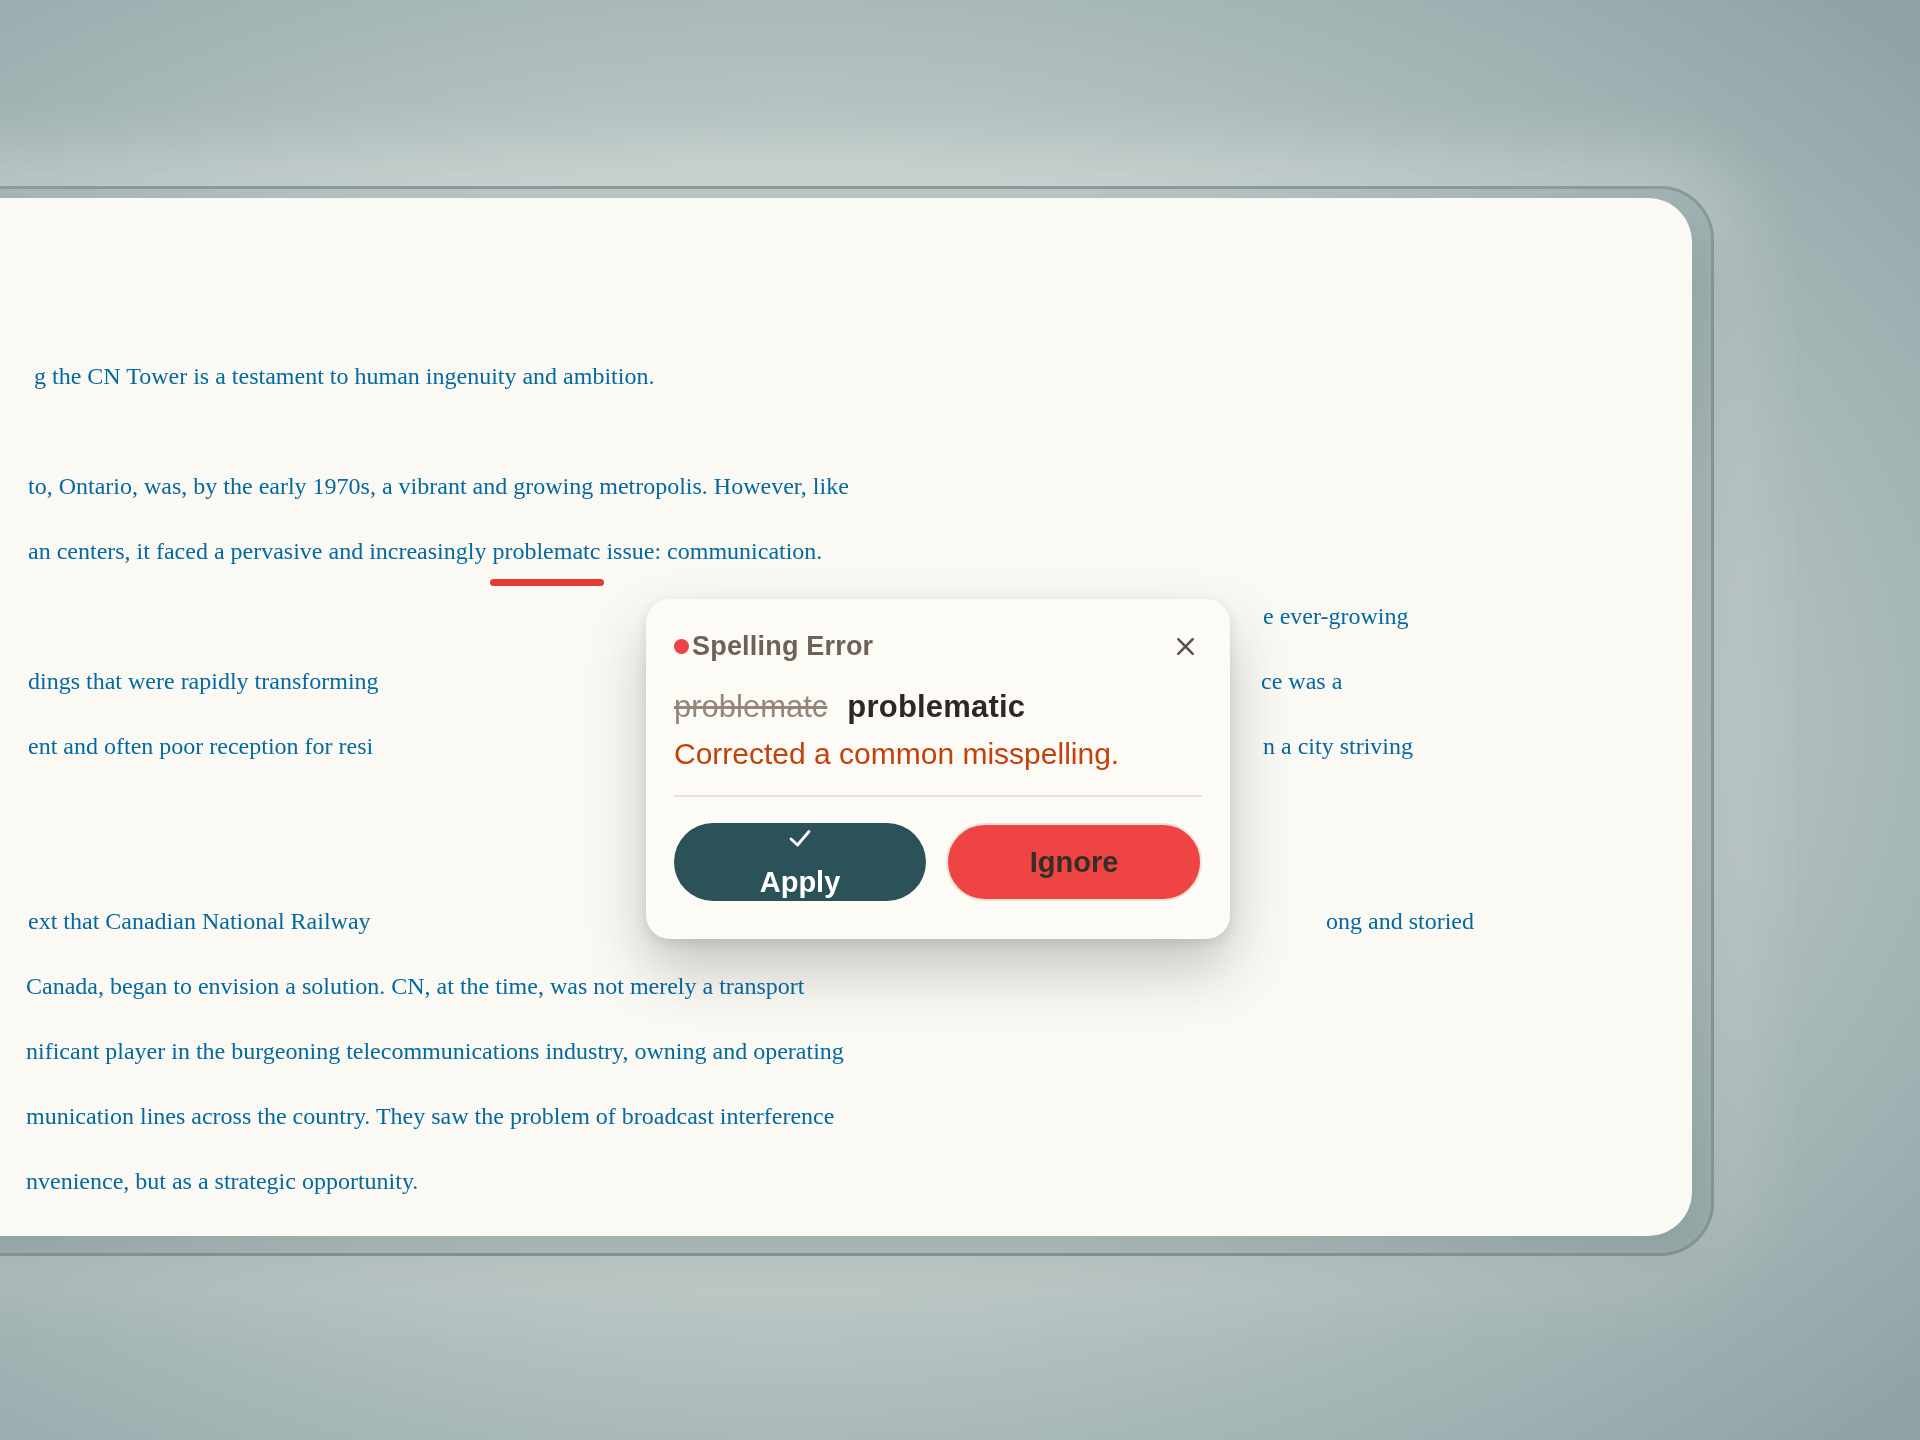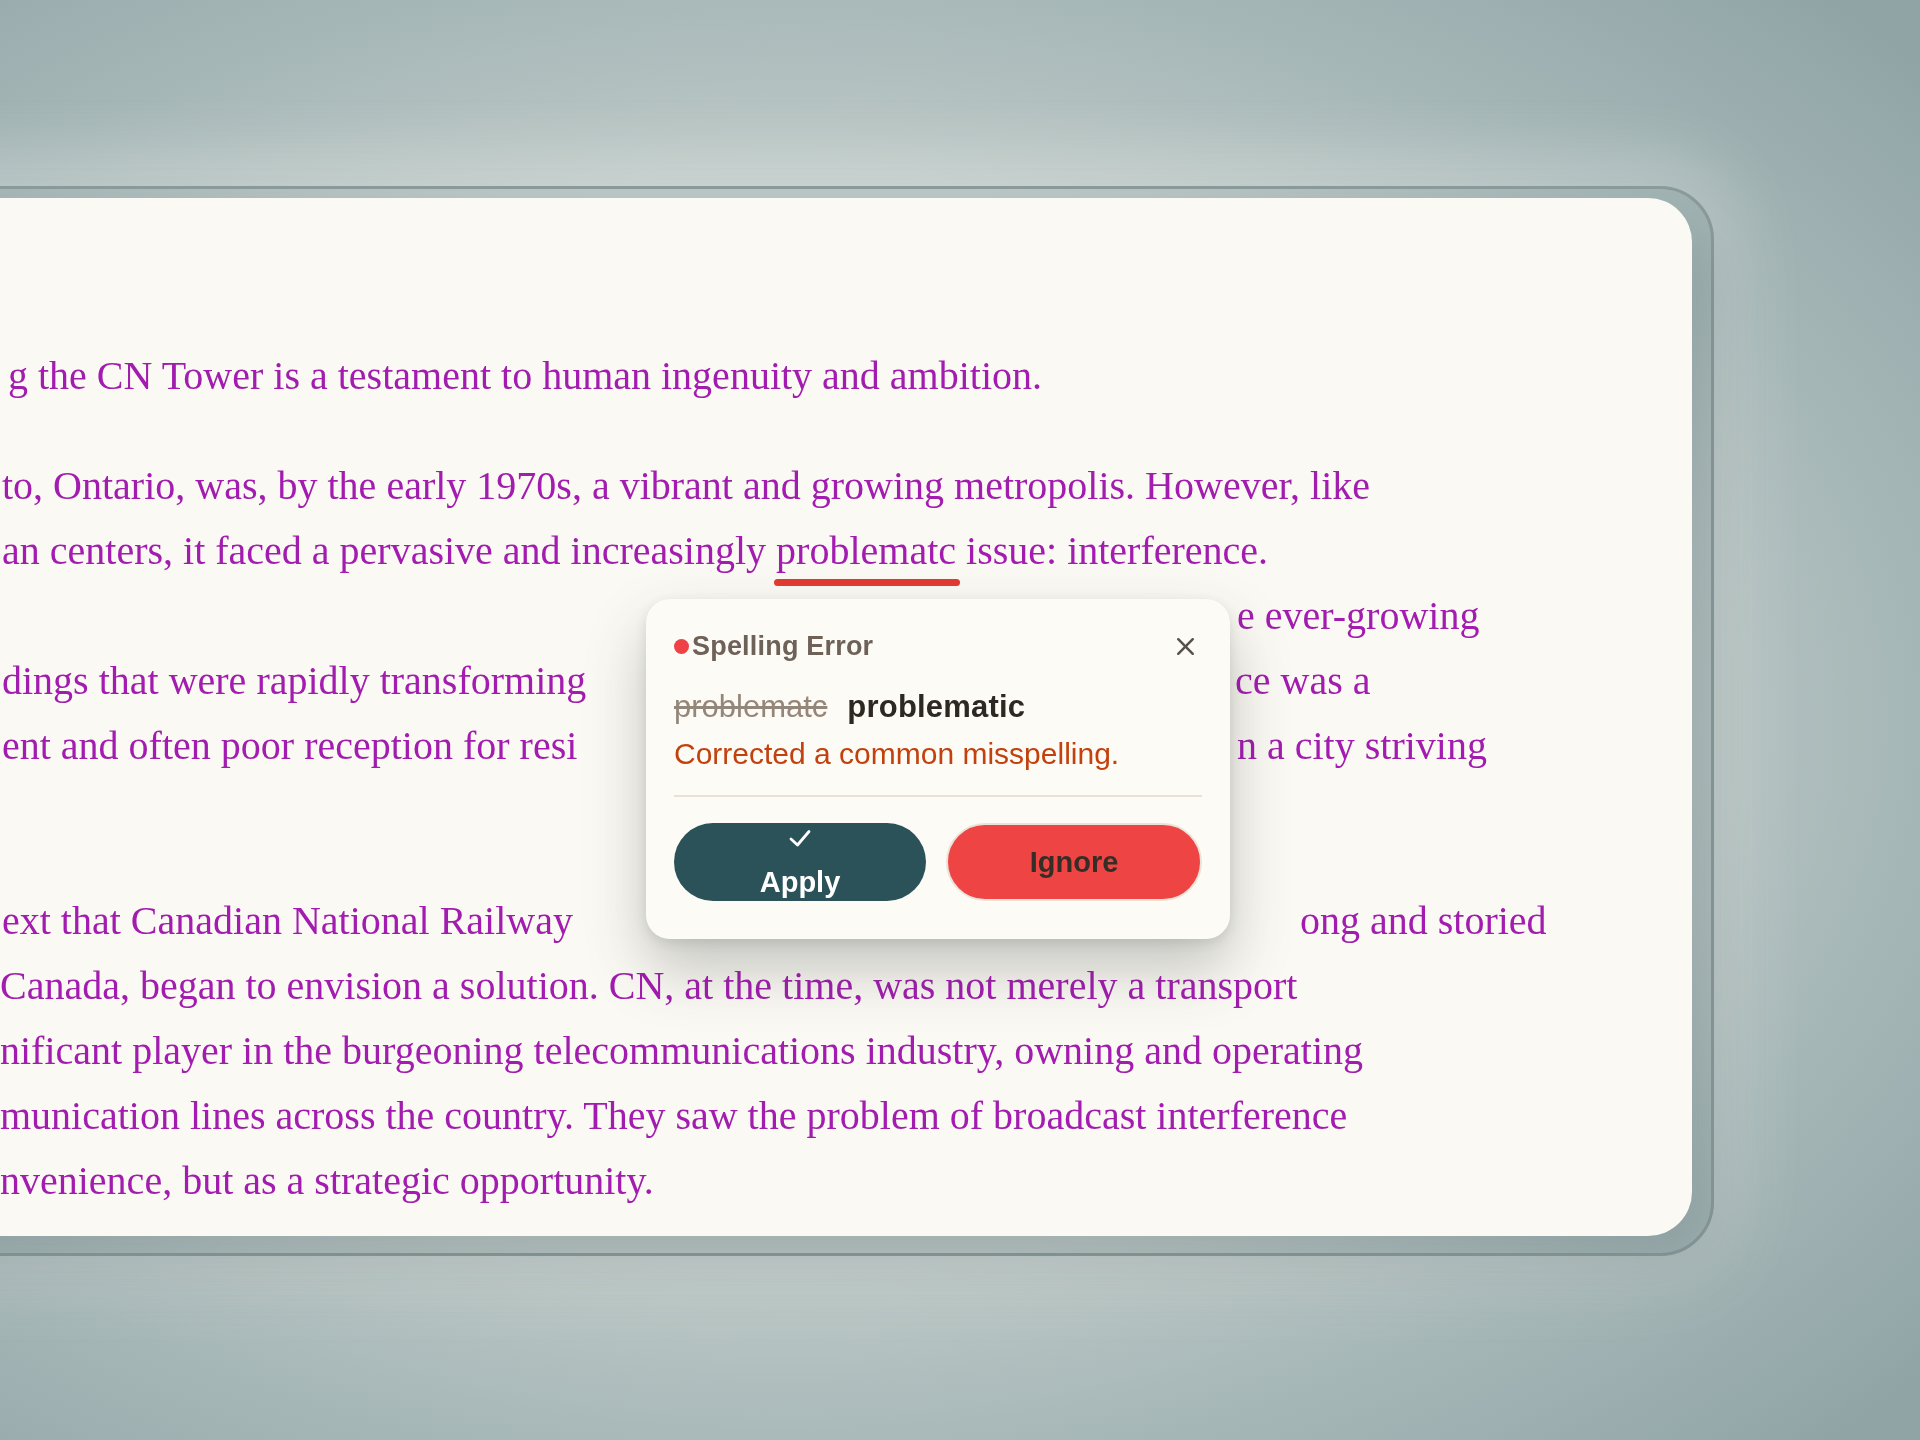--- a/index.html
+++ b/index.html
@@ -29,23 +29,24 @@
     border-radius: 44px;
     box-shadow: 22px 30px 60px rgba(62, 82, 86, 0.22);
   }
 
   
   .doc-layer { position: absolute; inset: 0; }
   .doc-line {
     position: absolute;
     white-space: nowrap;
     font-family: "Liberation Serif", "DejaVu Serif", serif;
-    font-size: 40px;
+    font-size: 24px;
     line-height: 48px;
-    color: #a21caf;
+    color: #0369a1;
+    margin-left: 26px;
   }
   .misspelled {
     position: relative;
     display: inline-block;
   }
   .misspelled::after {
     content: "";
     position: absolute;
     left: -2px; right: -4px;
     bottom: -11px;
@@ -157,21 +158,21 @@
 <body>
 
 <div class="card-ring"></div>
 <div class="doc-card"></div>
 
 <div class="doc-layer">
   <div class="doc-line" style="left:8px; top:352px"><span>g the CN Tower is a testament to human ingenuity and ambition.</span></div>
 
   <div class="doc-line" style="left:2px; top:462px"><span>to, Ontario, was, by the early 1970s, a vibrant and growing metropolis. However, like</span></div>
 
-  <div class="doc-line" style="left:2px; top:527px"><span>an centers, it faced a pervasive and increasingly </span><span class="misspelled">problematc</span><span> issue: interference.</span></div>
+  <div class="doc-line" style="left:2px; top:527px"><span>an centers, it faced a pervasive and increasingly </span><span class="misspelled">problematc</span><span> issue: communication.</span></div>
 
   <div class="doc-line" style="left:1237px; top:592px"><span>e ever-growing</span></div>
 
   <div class="doc-line" style="left:2px; top:657px"><span>dings that were rapidly transforming</span></div>
   <div class="doc-line" style="left:1235px; top:657px"><span>ce was a</span></div>
 
   <div class="doc-line" style="left:2px; top:722px"><span>ent and often poor reception for resi</span></div>
   <div class="doc-line" style="left:1237px; top:722px"><span>n a city striving</span></div>
 
   <div class="doc-line" style="left:2px; top:897px"><span>ext that Canadian National Railway</span></div>

